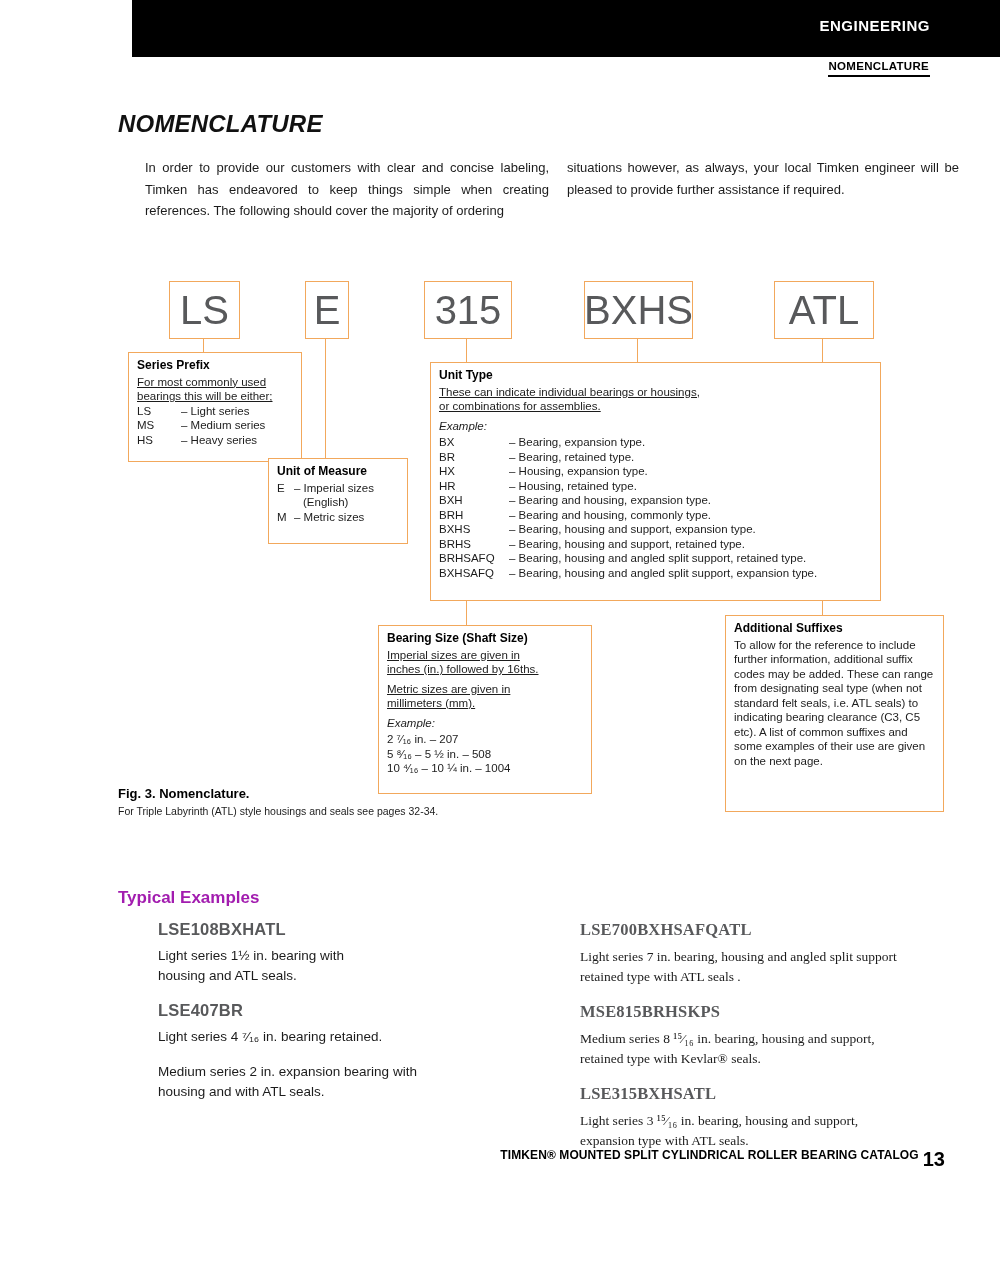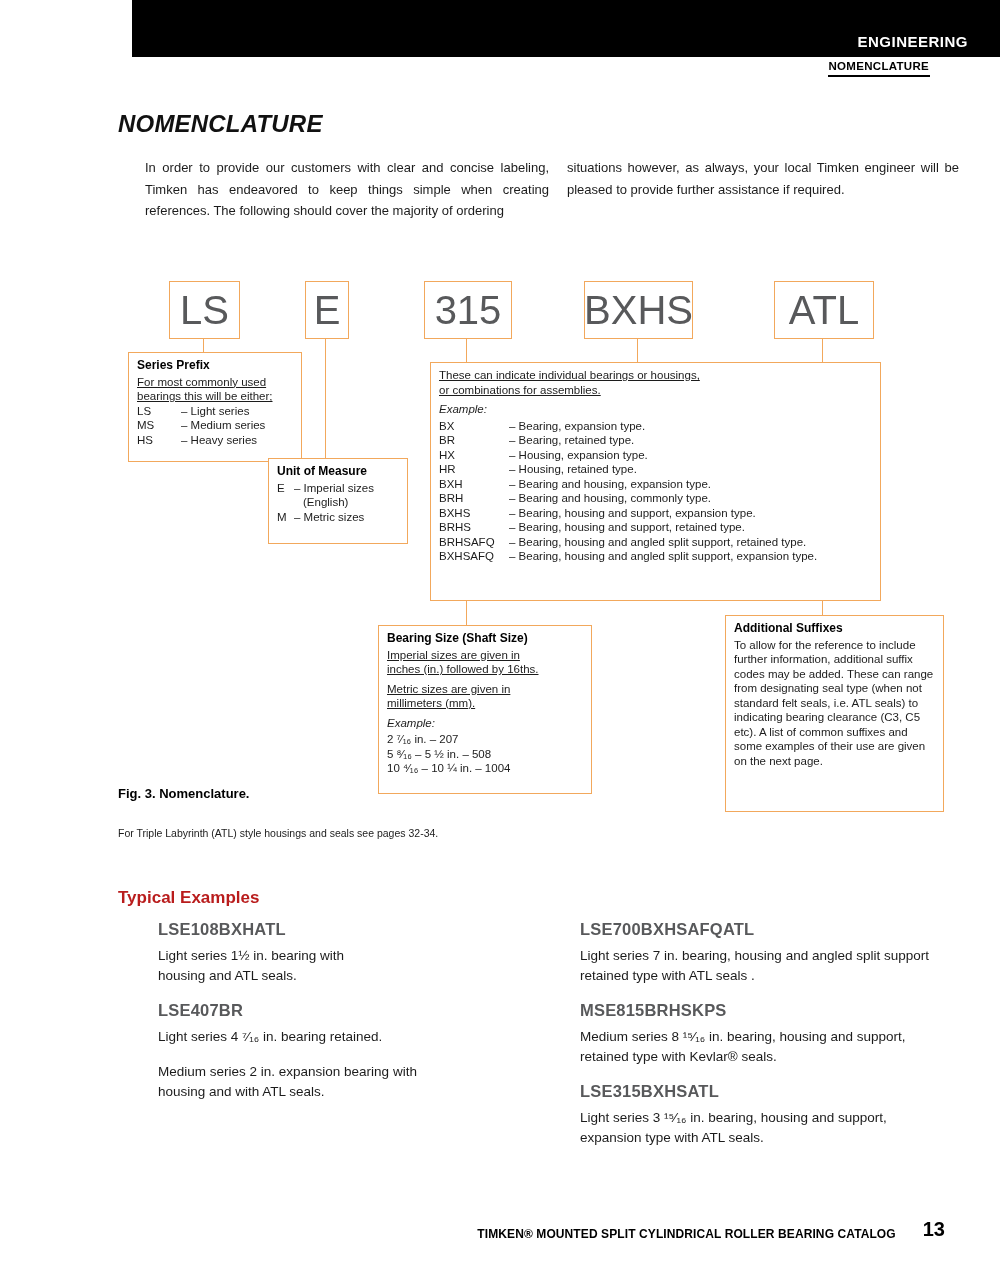--- a/index.html
+++ b/index.html
@@ -1,21 +1,21 @@
 <!DOCTYPE html>
 <html style="--accent: #f2a85c; --codegray: #58595b;"><head>
 <meta charset="utf-8">
 <style>
   html,body{margin:0;padding:0;background:#ffffff;}
   .page{position:relative;width:1000px;height:1280px;background:#fff;
         font-family:"Liberation Sans","DejaVu Sans",sans-serif;color:#1c1c1c;overflow:hidden;}
 
   
   .topbar{position:absolute;left:132px;top:0;right:0;height:50px;background:#000;
-          display:flex;align-items:flex-end;justify-content:flex-end;padding:0 32px 7px 0;}
+          display:flex;align-items:center;justify-content:flex-end;padding:0 70px 7px 0;}
   .topbar-label{color:#fff;font-size:15px;font-weight:bold;letter-spacing:.5px;}
   .subbar{position:absolute;top:56px;right:70px;}
   .subbar-label{display:inline-block;font-size:11.5px;font-weight:bold;letter-spacing:.3px;
                 border-bottom:2px solid #000;padding:0 1px 3px 1px;color:#000;}
 
   .page-title{position:absolute;left:118px;top:110px;font-size:24px;font-weight:bold;
               font-style:italic;letter-spacing:.2px;color:#111;}
 
   .intro-col{position:absolute;top:157px;font-size:13px;line-height:21.5px;text-align:justify;margin-left:27px;}
   #intro-left{left:118px;width:404px;}
@@ -34,34 +34,34 @@
   .row{display:flex;align-items:flex-start;}
   .sp-code{flex:none;width:44px;}
   .uom-code{flex:none;width:17px;}
   .uom-note{padding-left:9px;}
   .ut-code{flex:none;width:70px;}
   .example-label{font-style:italic;margin:5px 0 2px;}
   .bs-para{margin-bottom:5px;}
 
   
   .fig-caption{position:absolute;left:118px;top:786px;font-size:13px;font-weight:bold;color:#000;}
-  .fig-note{position:absolute;left:118px;top:805px;font-size:10.5px;color:#1c1c1c;margin-top:22px;}
-
-  
-  .examples-heading{position:absolute;left:118px;top:888px;font-size:17px;font-weight:bold;color:#b91c1c;}
+  .fig-note{position:absolute;left:118px;top:805px;font-size:10.5px;color:#1c1c1c;}
+
+  
+  .examples-heading{position:absolute;left:118px;top:888px;font-size:17px;font-weight:bold;color:#a21caf;}
   .examples-col{position:absolute;top:920px;width:412px;}
   #examples-left{left:118px;}
-  #examples-right{left:540px;}
+  #examples-right{left:540px;font-family:Liberation Serif, serif;}
   .example{margin-bottom:15px;margin-left:40px;}
   .example-code{font-size:16.5px;font-weight:bold;color:var(--codegray,#58595b);
                 letter-spacing:.2px;margin-bottom:7px;}
   .example-desc{font-size:13.5px;line-height:20px;white-space:pre-line;}
 
   
-  .footer{position:absolute;top:1218px;right:55px;display:flex;align-items:flex-end;gap:27px;}
+  .footer{position:absolute;top:1148px;right:55px;display:flex;align-items:flex-start;gap:4px;}
   .footer-text{font-size:12px;font-weight:bold;color:#000;letter-spacing:.1px;}
   .footer-page{font-size:20px;font-weight:bold;color:#000;}
 </style>
 </head>
 <body>
 
 <div class="page">
 
   <div class="topbar">
     <span class="topbar-label">ENGINEERING</span>
@@ -113,20 +113,21 @@
         <span class="uom-note" style="display:block">(English)</span>
       </span>
     </div>
     <div class="row">
       <span class="uom-code">M</span>
       <span>– Metric sizes</span>
     </div>
   </div>
 
   <div class="note-box" style="left:430px;top:362px;width:433px;height:227px">
+    <div class="note-title">Unit Type</div>
     <div class="pre">These can indicate individual bearings or housings,
 or combinations for assemblies.</div>
     <div class="example-label">Example:</div>
     <div class="row">
       <span class="ut-code">BX</span>
       <span>– Bearing, expansion type.</span>
     </div>
     <div class="row">
       <span class="ut-code">BR</span>
       <span>– Bearing, retained type.</span>

